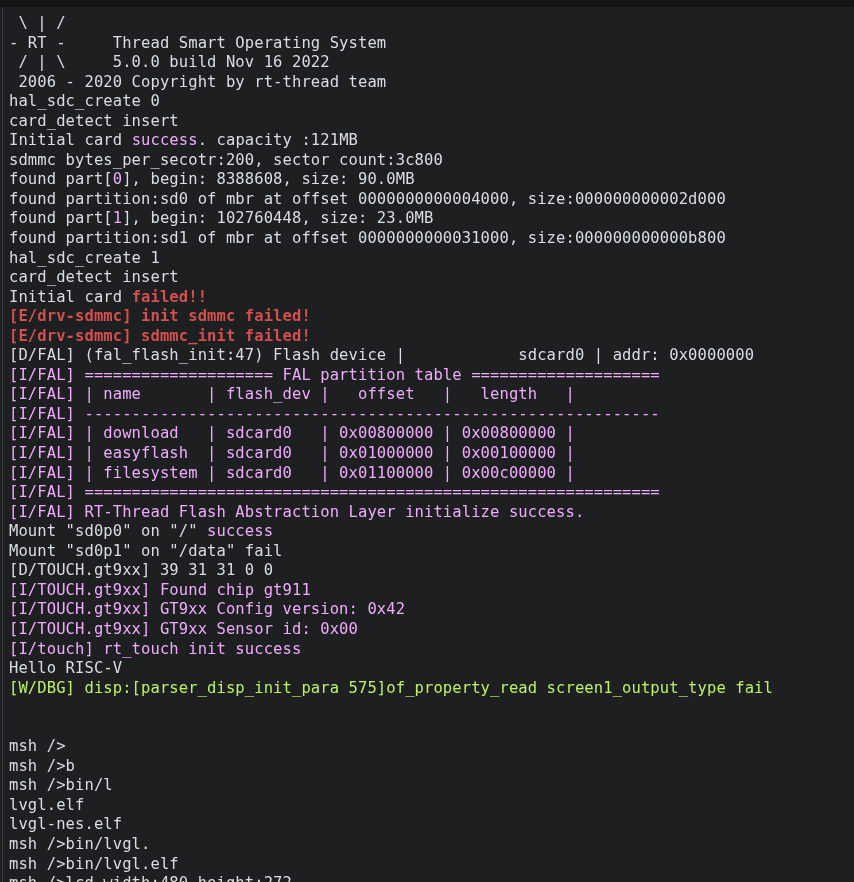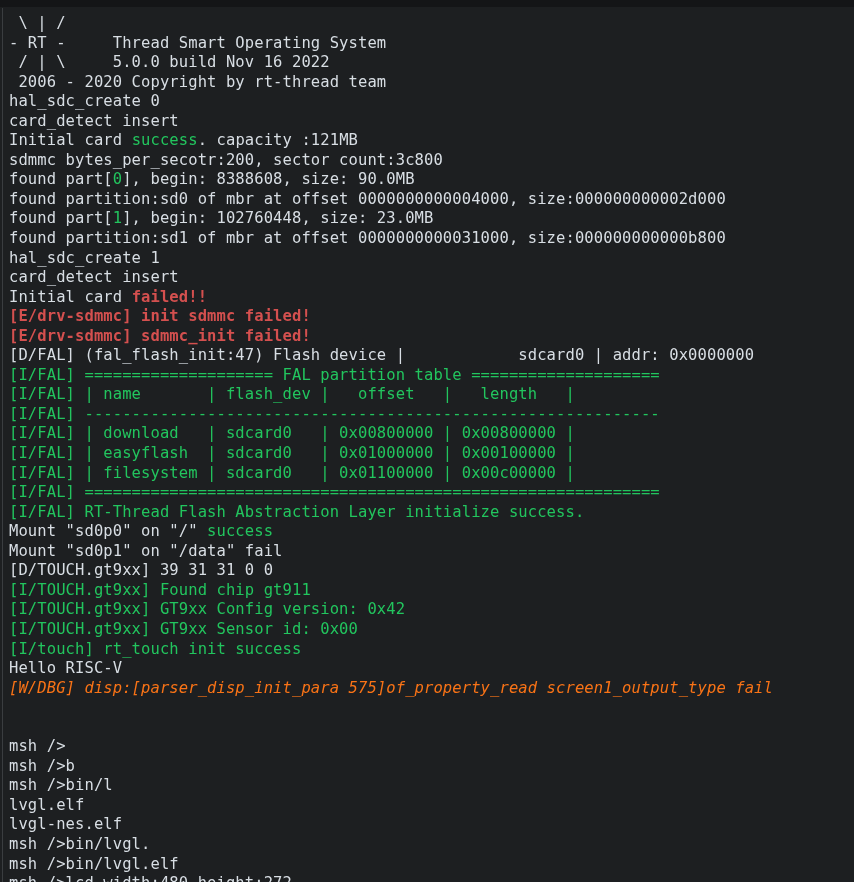--- a/index.html
+++ b/index.html
@@ -55,23 +55,23 @@
   }
 
   .line {
     white-space: pre;
     height: 19.55px;
     overflow: visible;
   }
 
   
   .c-default { color: #d8dee4; }
-  .c-green   { color: #22c55e; }
+  .c-green   { color: #f0abfc; }
   .c-red     { color: #d4504f; font-weight: bold; }
-  .c-yellow  { color: #f97316; font-style: italic; }
+  .c-yellow  { color: #bef264; }
 </style>
 </head>
 <body>
 
 <div id="terminal">
   <div id="top-rule"></div>
   <div id="gutter-rule"></div>
   <div id="console-lines"><div class="line"><span class="c-default"> \ | /</span></div><div class="line"><span class="c-default">- RT -     Thread Smart Operating System</span></div><div class="line"><span class="c-default"> / | \     5.0.0 build Nov 16 2022</span></div><div class="line"><span class="c-default"> 2006 - 2020 Copyright by rt-thread team</span></div><div class="line"><span class="c-default">hal_sdc_create 0</span></div><div class="line"><span class="c-default">card_detect insert</span></div><div class="line"><span class="c-default">Initial card </span><span class="c-green">success</span><span class="c-default">. capacity :121MB</span></div><div class="line"><span class="c-default">sdmmc bytes_per_secotr:200, sector count:3c800</span></div><div class="line"><span class="c-default">found part[</span><span class="c-green">0</span><span class="c-default">], begin: 8388608, size: 90.0MB</span></div><div class="line"><span class="c-default">found partition:sd0 of mbr at offset 0000000000004000, size:000000000002d000</span></div><div class="line"><span class="c-default">found part[</span><span class="c-green">1</span><span class="c-default">], begin: 102760448, size: 23.0MB</span></div><div class="line"><span class="c-default">found partition:sd1 of mbr at offset 0000000000031000, size:000000000000b800</span></div><div class="line"><span class="c-default">hal_sdc_create 1</span></div><div class="line"><span class="c-default">card_detect insert</span></div><div class="line"><span class="c-default">Initial card </span><span class="c-red">failed!!</span></div><div class="line"><span class="c-red">[E/drv-sdmmc] init sdmmc failed!</span></div><div class="line"><span class="c-red">[E/drv-sdmmc] sdmmc_init failed!</span></div><div class="line"><span class="c-default">[D/FAL] (fal_flash_init:47) Flash device |            sdcard0 | addr: 0x0000000</span></div><div class="line"><span class="c-green">[I/FAL] ==================== FAL partition table ====================</span></div><div class="line"><span class="c-green">[I/FAL] | name       | flash_dev |   offset   |   length   |</span></div><div class="line"><span class="c-green">[I/FAL] -------------------------------------------------------------</span></div><div class="line"><span class="c-green">[I/FAL] | download   | sdcard0   | 0x00800000 | 0x00800000 |</span></div><div class="line"><span class="c-green">[I/FAL] | easyflash  | sdcard0   | 0x01000000 | 0x00100000 |</span></div><div class="line"><span class="c-green">[I/FAL] | filesystem | sdcard0   | 0x01100000 | 0x00c00000 |</span></div><div class="line"><span class="c-green">[I/FAL] =============================================================</span></div><div class="line"><span class="c-green">[I/FAL] RT-Thread Flash Abstraction Layer initialize success.</span></div><div class="line"><span class="c-default">Mount "sd0p0" on "/" </span><span class="c-green">success</span></div><div class="line"><span class="c-default">Mount "sd0p1" on "/data" fail</span></div><div class="line"><span class="c-default">[D/TOUCH.gt9xx] 39 31 31 0 0</span></div><div class="line"><span class="c-green">[I/TOUCH.gt9xx] Found chip gt911</span></div><div class="line"><span class="c-green">[I/TOUCH.gt9xx] GT9xx Config version: 0x42</span></div><div class="line"><span class="c-green">[I/TOUCH.gt9xx] GT9xx Sensor id: 0x00</span></div><div class="line"><span class="c-green">[I/touch] rt_touch init success</span></div><div class="line"><span class="c-default">Hello RISC-V</span></div><div class="line"><span class="c-yellow">[W/DBG] disp:[parser_disp_init_para 575]of_property_read screen1_output_type fail</span></div><div class="line"><span class="c-default"></span></div><div class="line"><span class="c-default"></span></div><div class="line"><span class="c-default">msh /&gt;</span></div><div class="line"><span class="c-default">msh /&gt;b</span></div><div class="line"><span class="c-default">msh /&gt;bin/l</span></div><div class="line"><span class="c-default">lvgl.elf</span></div><div class="line"><span class="c-default">lvgl-nes.elf</span></div><div class="line"><span class="c-default">msh /&gt;bin/lvgl.</span></div><div class="line"><span class="c-default">msh /&gt;bin/lvgl.elf</span></div><div class="line"><span class="c-default">msh /&gt;lcd width:480,height:272</span></div></div>
 </div>
 

